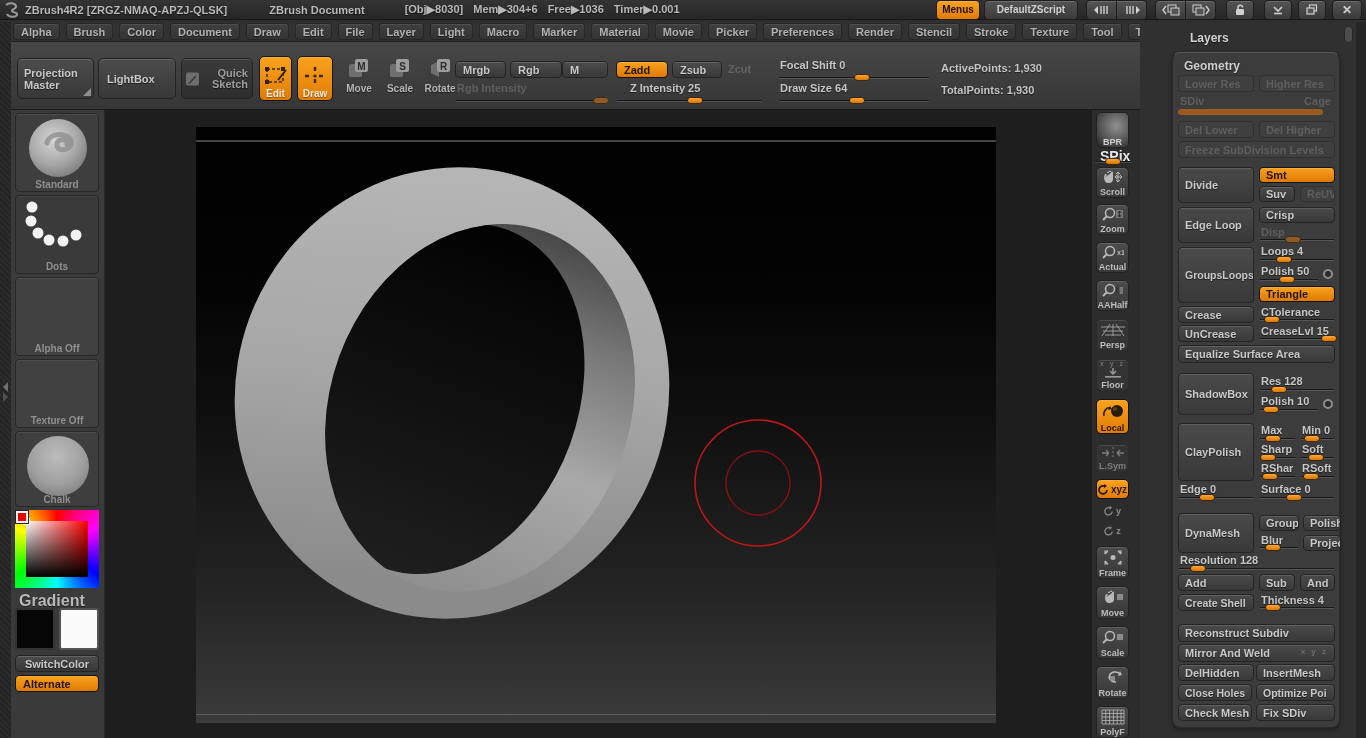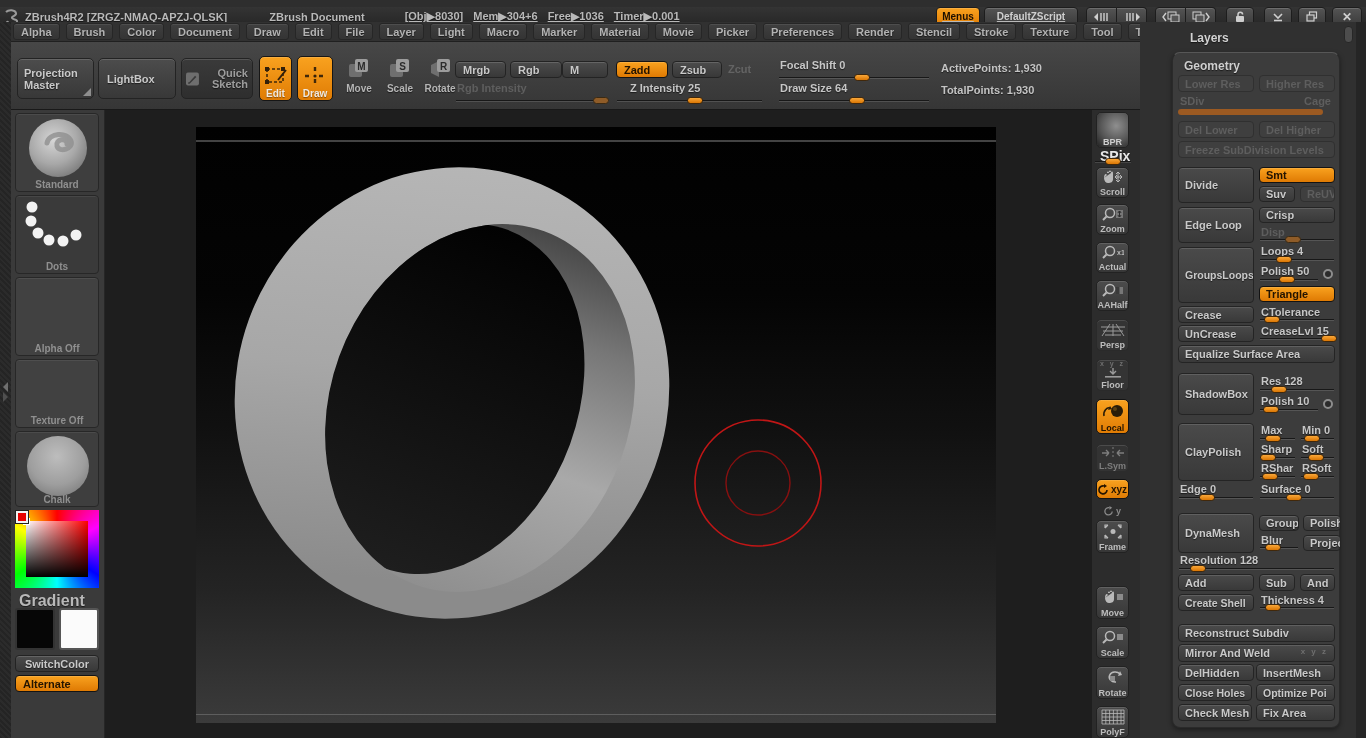--- a/index.html
+++ b/index.html
@@ -3,22 +3,22 @@
 <meta charset="utf-8">
 <style>
   html,body{margin:0;padding:0;background:#141414;}
   .app{position:relative;width:1366px;height:738px;overflow:hidden;background:#2e2e2e;
        font-family:"Liberation Sans",sans-serif;font-weight:bold;color:#c4c4c4;
        -webkit-font-smoothing:antialiased;}
   .abs{position:absolute;box-sizing:border-box;}
   .txt{white-space:nowrap;text-shadow:0 1px 1px rgba(0,0,0,.55);}
 
   
-  .titlebar{left:0;top:7px;width:1366px;height:20px;background:linear-gradient(#343434,#262626);
-            border-bottom:1px solid #171717;display:flex;align-items:center;font-size:11px;color:#b9b9b9;text-decoration:underline;}
+  .titlebar{left:0;top:0;width:1366px;height:20px;background:linear-gradient(#343434,#262626);
+            border-bottom:1px solid #171717;display:flex;align-items:center;font-size:11px;color:#b9b9b9;}
   .titlebar .sp{display:inline-block;}
   .winbtn{height:18px;border-radius:4px;background:linear-gradient(#545454,#3a3a3a);
           border:1px solid #1d1d1d;box-shadow:inset 0 1px 0 rgba(255,255,255,.15);
           display:flex;align-items:center;justify-content:center;color:#cfcfcf;font-size:10px;}
   .winbtn.orange{background:linear-gradient(#f9a21f,#e07c04);color:#1d1000;text-shadow:none;}
 
   
   .menubar{left:0;top:22px;width:1140px;height:20px;background:#313131;border-bottom:1px solid #202020;
            display:flex;align-items:center;gap:6px;padding-left:13px;}
   .mi{height:15px;padding:0 7px;display:flex;align-items:center;border-radius:3px;
@@ -551,21 +551,21 @@
     </svg>
     <span>y</span>
   </div>
   <div class="shelf-flat" style="top:522px;height:18px;gap:2px">
     <svg width="10" height="10" viewBox="0 0 11 11">
       <path d="M9 6 A4 4 0 1 1 6 2" fill="none" stroke="#8a8a8a" stroke-width="1.4"></path>
         <path d="M6 0 l3 2 -3 2Z" fill="#8a8a8a"></path>
     </svg>
     <span>z</span>
   </div>
-  <div class="shelf-btn" style="top:520px;height:33px">
+  <div class="shelf-btn" style="top:546px;height:33px">
     <div class="ic">
         <svg width="22" height="15" viewBox="0 0 22 15">
       <circle cx="11" cy="7.5" r="2.5" fill="#b9b9b9"></circle>
       <path d="M3 4 l3-3 M3 4 v-3 h3 M19 4 l-3-3 M19 4 v-3 h-3 M3 11 l3 3 M3 11 v3 h3 M19 11 l-3 3 M19 11 v3 h-3" stroke="#b9b9b9" stroke-width="1.2" fill="none"></path>
     </svg>
       </div>
     <span>Frame</span>
   </div>
   <div class="shelf-btn" style="top:586px;height:33px">
     <div class="ic">
@@ -816,17 +816,17 @@
     <div class="tbtn" style="left:5px;top:631px;width:74px">
         <span class="txt" style="font-size:10.5px">Close Holes</span>
       </div>
     <div class="tbtn" style="left:83px;top:631px;width:79px">
         <span class="txt" style="font-size:10.5px">Optimize Poi</span>
       </div>
     <div class="tbtn" style="left:5px;top:651px;width:74px">
         <span class="txt" style="font-size:11px">Check Mesh</span>
       </div>
     <div class="tbtn" style="left:83px;top:651px;width:79px">
-        <span class="txt">Fix Area</span>
+        <span class="txt">Fix SDiv</span>
       </div>
   </div>
 
 </div>
 
 </body></html>

